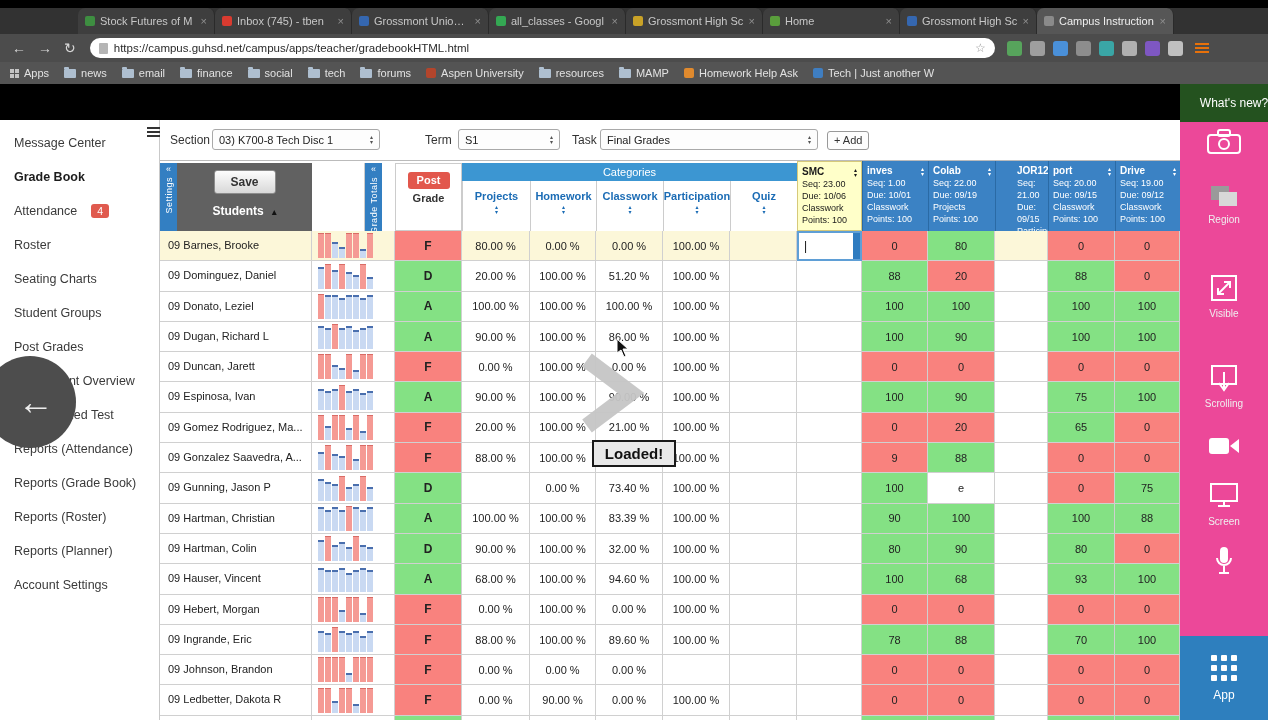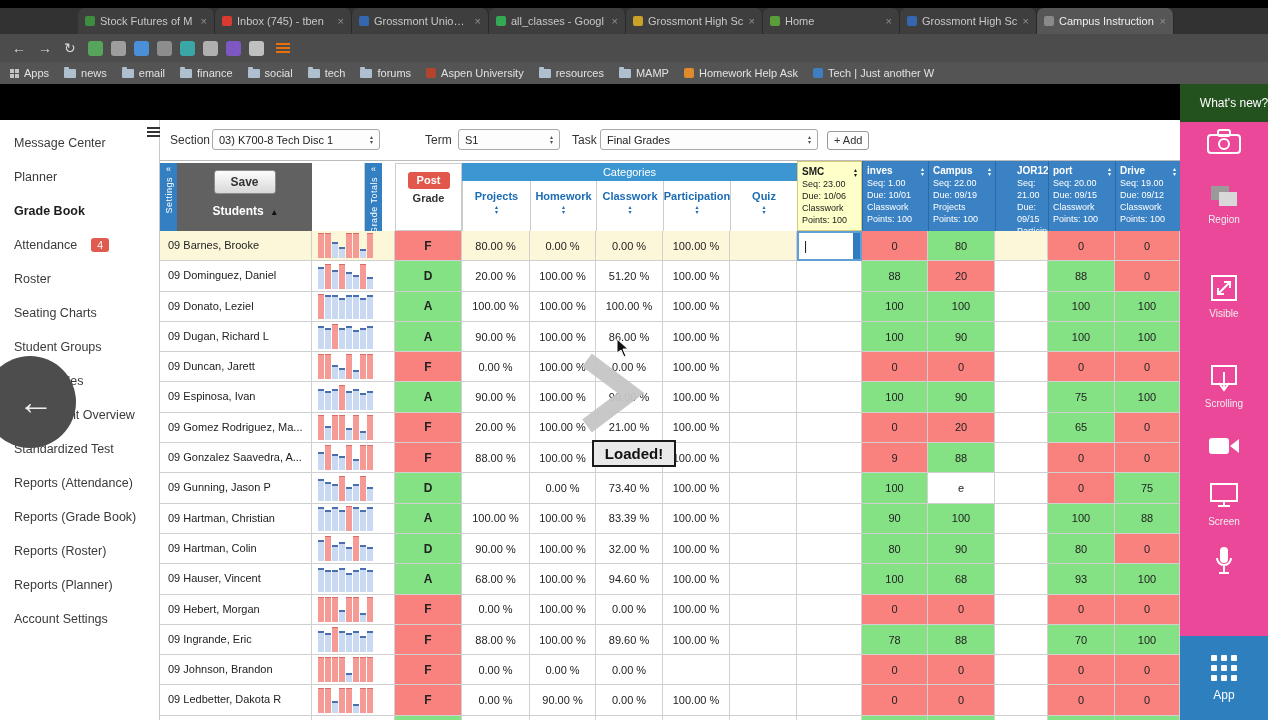--- a/index.html
+++ b/index.html
@@ -192,20 +192,25 @@
           <span class="ttl">Campus Instruction</span>
           <span class="tclose">×</span>
         </div>
       </div>
   </div>
 
   <div class="toolbar">
     <span class="navic">←</span>
     <span class="navic">→</span>
     <span class="navic">↻</span>
+    <div class="urlbar">
+      <span class="urlicon"></span>
+      <span class="urltext">https://campus.guhsd.net/campus/apps/teacher/gradebookHTML.html</span>
+      <span class="star">☆</span>
+    </div>
     <div class="extrow" id="extrow">
         <span class="ext" style="background: rgb(87, 164, 92);"></span>
         <span class="ext" style="background: rgb(158, 158, 158);"></span>
         <span class="ext" style="background: rgb(74, 144, 217);"></span>
         <span class="ext" style="background: rgb(141, 141, 141);"></span>
         <span class="ext" style="background: rgb(58, 166, 166);"></span>
         <span class="ext" style="background: rgb(176, 176, 176);"></span>
         <span class="ext" style="background: rgb(126, 87, 194);"></span>
         <span class="ext" style="background: rgb(192, 192, 192);"></span>
       </div>
@@ -269,23 +274,20 @@
       <span class="bm">
         <span class="siteic" style="background: rgb(63, 126, 193);"></span>
         <span class="bmlbl">Tech | Just another W</span>
       </span>
     </div>
 
 
   <div class="sidebar" id="sidebar">
       <div class="side-item">
         <span class="silbl">Message Center</span>
-      </div>
-      <div class="side-item">
-        <span class="silbl">Planner</span>
       </div>
       <div class="side-item active">
         <span class="silbl">Grade Book</span>
       </div>
       <div class="side-item">
         <span class="silbl">Attendance</span>
         <span class="sibadge">4</span>
       </div>
       <div class="side-item">
         <span class="silbl">Roster</span>
@@ -437,21 +439,21 @@
                 <span>▾</span>
               </span>
             </div>
             <div class="a-line">Seq: 1.00</div>
             <div class="a-line">Due: 10/01</div>
             <div class="a-line">Classwork</div>
             <div class="a-line">Points: 100</div>
           </div>
           <div class="ahead" style="left: 768px; width: 67px;">
             <div class="a-top">
-              <span class="a-name">Campus</span>
+              <span class="a-name">Colab</span>
               <span class="sorticon">
                 <span>▴</span>
                 <span>▾</span>
               </span>
             </div>
             <div class="a-line">Seq: 22.00</div>
             <div class="a-line">Due: 09/19</div>
             <div class="a-line">Projects</div>
             <div class="a-line">Points: 100</div>
           </div>

